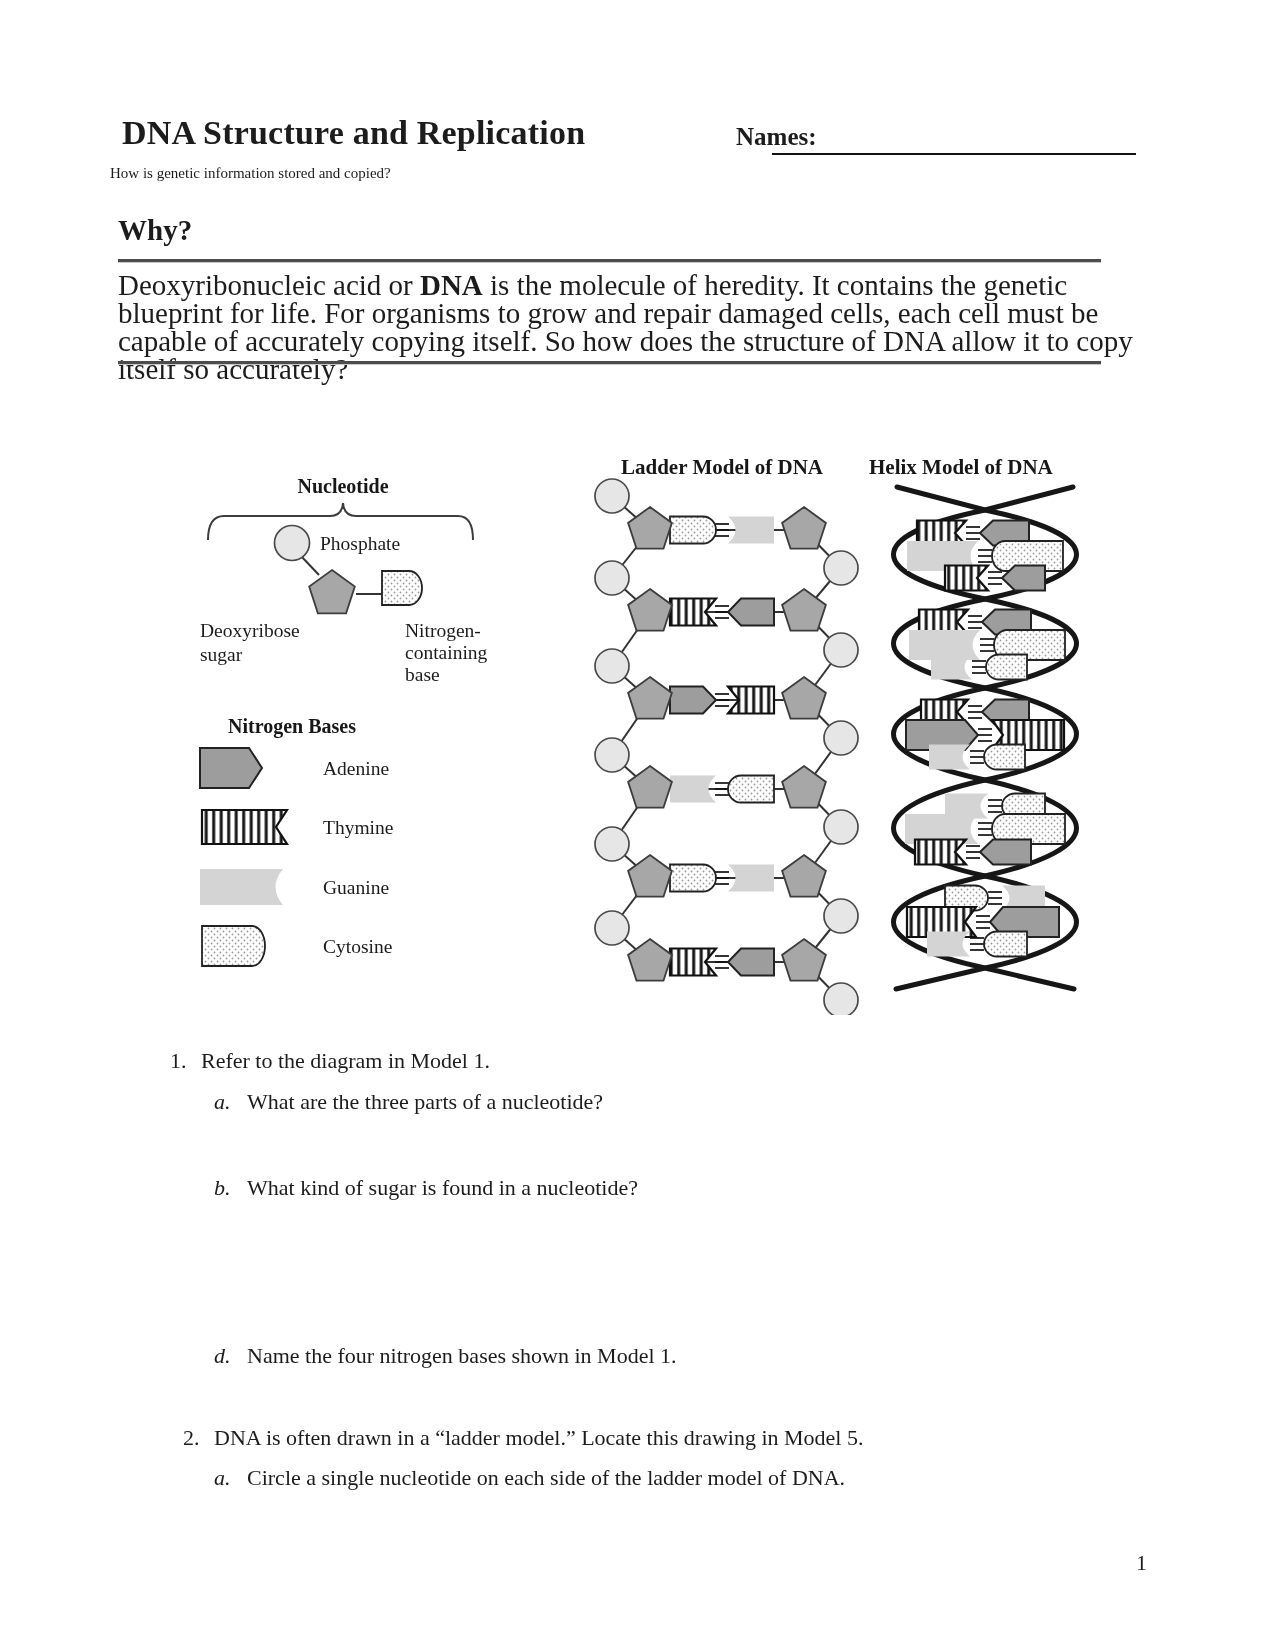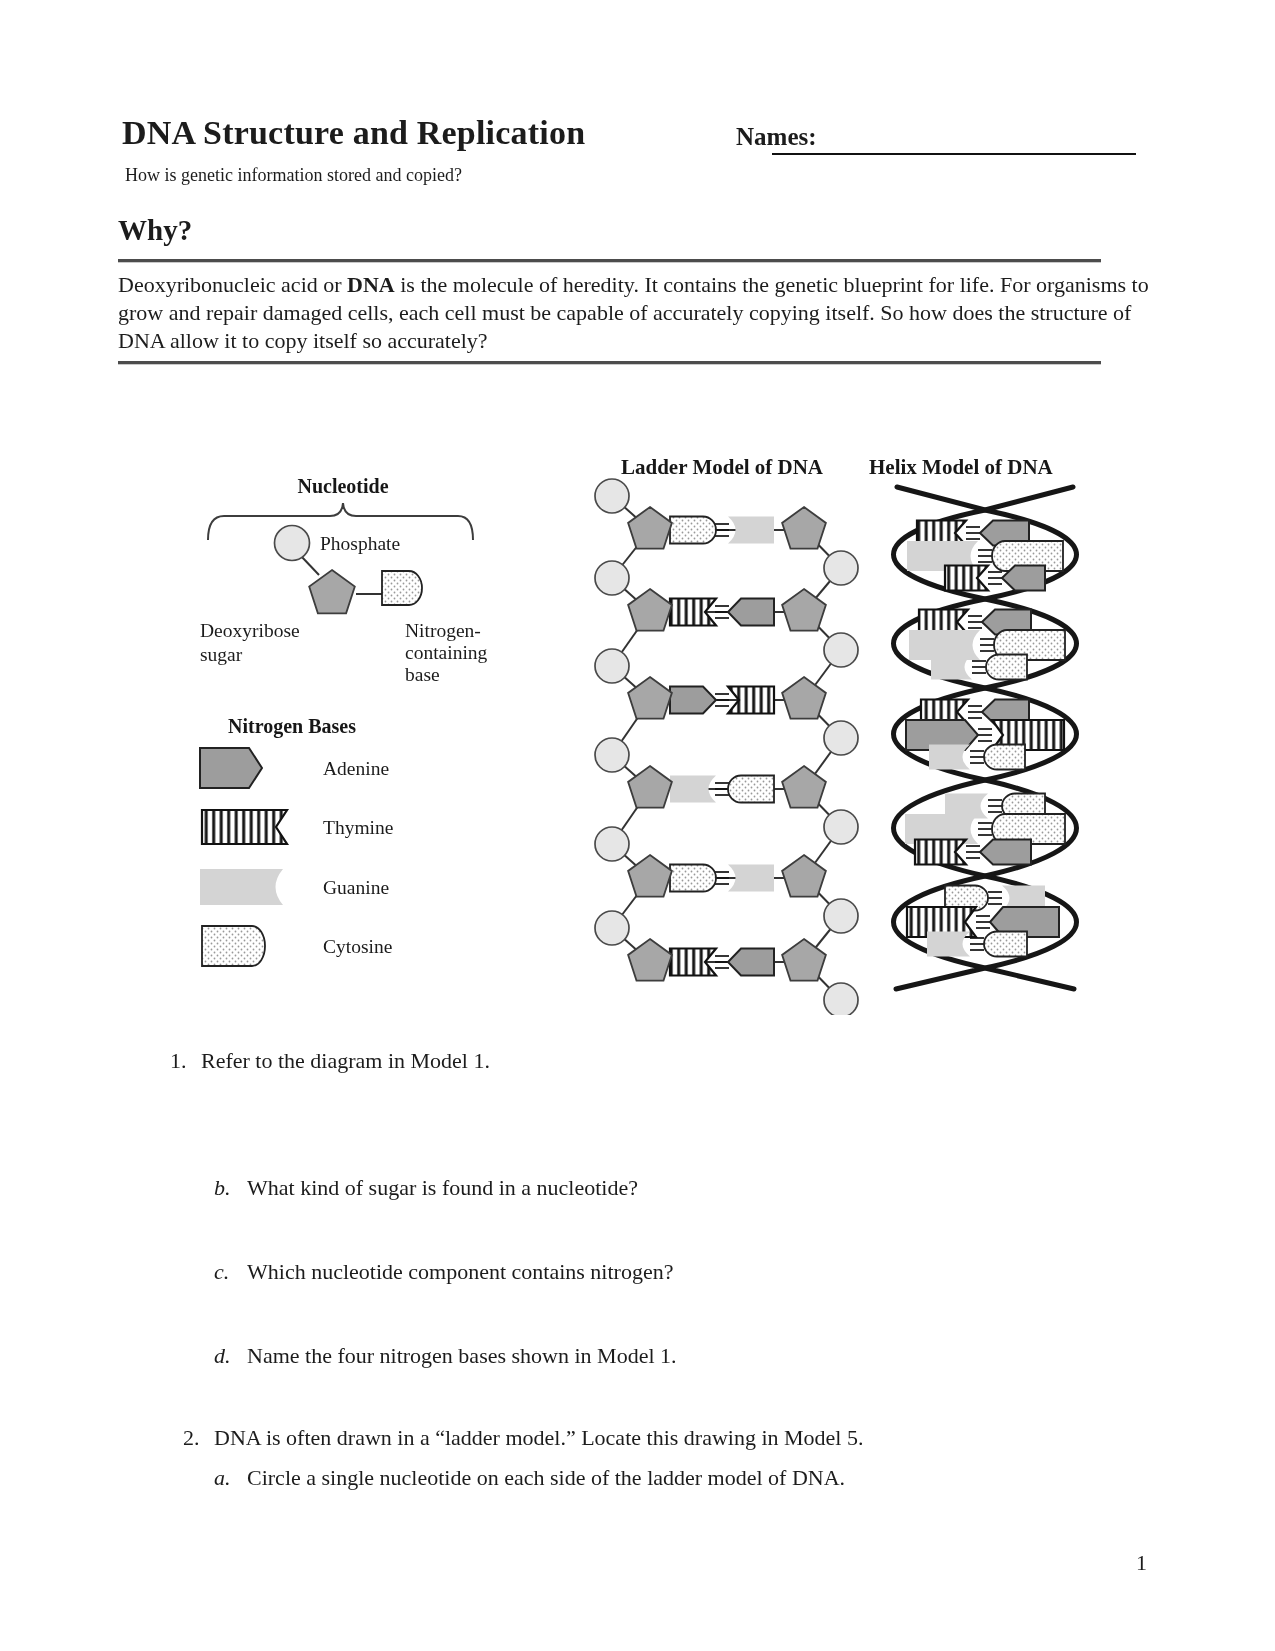--- a/index.html
+++ b/index.html
@@ -2,26 +2,26 @@
 <html><head>
 <meta charset="utf-8">
 <style>
   html,body{margin:0;padding:0;background:#fff;}
   #page{position:relative;width:1184px;height:1651px;background:#ffffff;
         font-family:"Liberation Serif","DejaVu Serif",serif;color:#1c1c1c;overflow:hidden;}
   .abs{position:absolute;}
   #doc-title{left:122px;top:114px;font-size:34px;font-weight:bold;letter-spacing:.2px;}
   #names-label{left:690px;top:123px;font-size:25px;font-weight:bold;margin-left:46px;}
   #names-line{left:772px;top:153px;width:364px;height:0;border-bottom:2.5px solid #111;}
-  #subtitle{left:125px;top:165px;font-size:18px;}
+  #subtitle{left:110px;top:165px;font-size:15px;}
   #why-heading{left:118px;top:214px;font-size:29px;font-weight:bold;}
   .rule{left:118px;width:983px;height:3px;background:#4c4c4c;border-bottom:1px solid #c9c9c9;}
   #rule-why{top:259px;}
   #rule-body{top:361px;}
-  #why-paragraph{left:118px;top:271px;width:1042px;font-size:22px;line-height:28px;}
+  #why-paragraph{left:118px;top:271px;width:1042px;font-size:29px;line-height:28px;}
   #model1-heading{left:119px;top:395px;font-size:30px;font-weight:bold;}
   #figure-svg{position:absolute;left:150px;top:430px;width:950px;height:585px;}
   .fig-title{font-family:"Liberation Serif",serif;font-size:21px;font-weight:bold;fill:#171717;}
   .fig-label{font-family:"Liberation Serif",serif;font-size:19.5px;fill:#1c1c1c;}
   .fig-label-b{font-family:"Liberation Serif",serif;font-size:20px;font-weight:bold;fill:#171717;}
   .q{position:absolute;font-size:22px;white-space:nowrap;}
   .qnum{display:inline-block;width:31px;}
   .qletter{display:inline-block;width:33px;font-style:italic;}
   #page-number{left:1136px;top:1550px;font-size:22px;}
 </style>
@@ -294,20 +294,20 @@
           <line x1="970" y1="938" x2="984" y2="938" stroke="#111" stroke-width="1.7"></line>
           <line x1="970" y1="944" x2="984" y2="944" stroke="#111" stroke-width="1.7"></line>
           <line x1="970" y1="950" x2="984" y2="950" stroke="#111" stroke-width="1.7"></line>
           <path d="M927,931.5 L970,931.5 Q955,944 970,956.5 L927,956.5 Z" fill="#d4d4d4" stroke="none" stroke-width="0"></path>
           <path d="M1027,931.5 L997,931.5 A13,12.5 0 0 0 997,956.5 L1027,956.5 Z" fill="url(#dotPat)" stroke="#222" stroke-width="1.8"></path>
         </g>
       </g>
   </svg>
 
   <div class="q" style="left:170px;top:1048px"><span class="qnum">1.</span><span>Refer to the diagram in Model 1.</span></div>
+  <div class="q" style="left:214px;top:1089px"><span class="qletter">a.</span><span>What are the three parts of a nucleotide?</span></div>
   <div class="q" style="left:214px;top:1175px"><span class="qletter">b.</span><span>What kind of sugar is found in a nucleotide?</span></div>
-  <div class="q" style="left:214px;top:1259px"><span class="qletter">c.</span><span>Which nucleotide component contains nitrogen?</span></div>
   <div class="q" style="left:214px;top:1343px"><span class="qletter">d.</span><span>Name the four nitrogen bases shown in Model 1.</span></div>
   <div class="q" style="left:183px;top:1425px"><span class="qnum">2.</span><span>DNA is often drawn in a “ladder model.” Locate this drawing in Model 5.</span></div>
   <div class="q" style="left:214px;top:1465px"><span class="qletter">a.</span><span>Circle a single nucleotide on each side of the ladder model of DNA.</span></div>
 
   <div class="abs" id="page-number">1</div>
 </div>
 
 </body></html>

